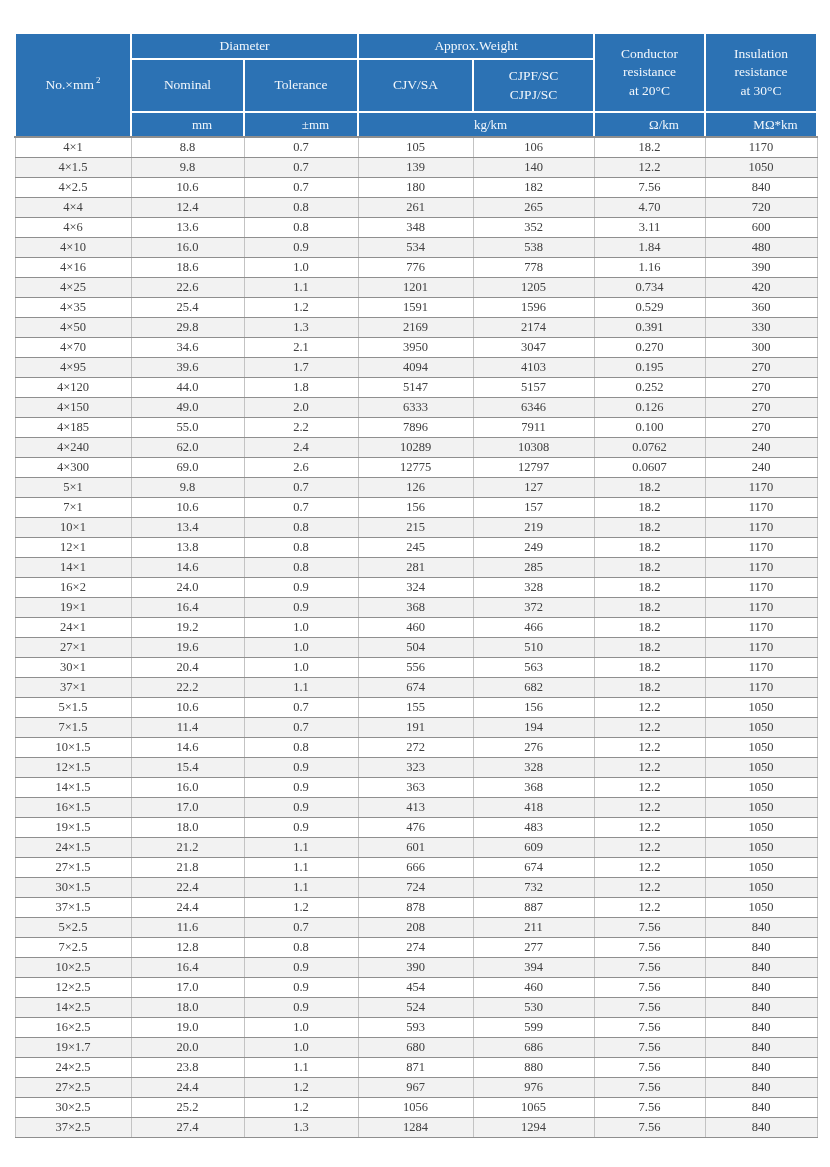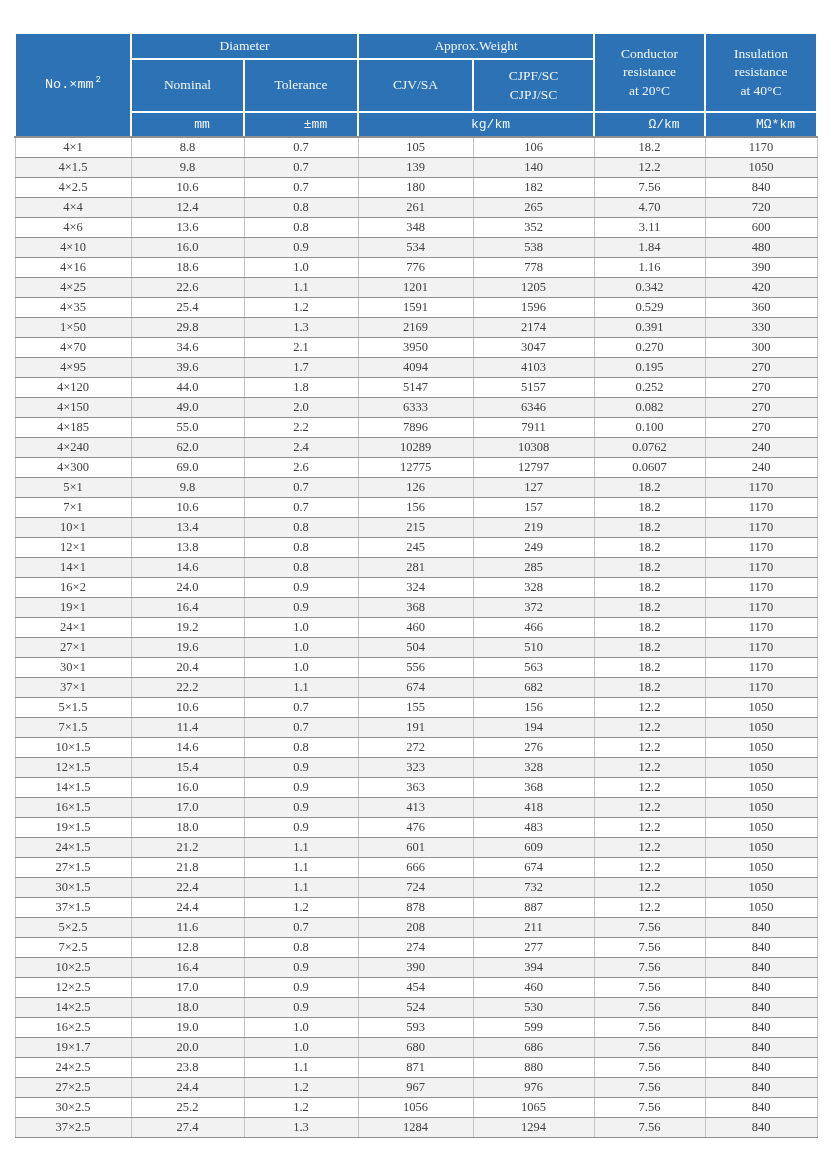--- a/index.html
+++ b/index.html
@@ -33,21 +33,20 @@
     line-height: 1.35;
     white-space: pre-line;
     padding: 0;
   }
   tr.group-row th { height: 24px; }
   tr.sub-row th   { height: 51px; }
   tr.units-row th { height: 23px; font-size: 13px; padding-left: 29px; }
   tr.units-row th,
   th.rowspan-all {
     border-bottom: 2px solid var(--grid-dark, #8f8f8f);
-    font-family: Liberation Mono, monospace;
   }
   sup.sq {
     font-size: 9px;
     vertical-align: super;
     margin-left: 2px;
     line-height: 0;
   }
   
   tbody td {
     height: 19px;
@@ -83,21 +82,21 @@
     <thead>
       <tr class="group-row">
         <th rowspan="3" class="rowspan-all"><span>No.×mm</span><sup class="sq">2</sup></th>
         <th colspan="2">Diameter</th>
         <th colspan="2">Approx.Weight</th>
         <th rowspan="2">Conductor
 resistance
 at 20°C</th>
         <th rowspan="2">Insulation
 resistance
-at 40°C</th>
+at 30°C</th>
       </tr>
       <tr class="sub-row">
         <th>Nominal</th>
         <th>Tolerance</th>
         <th>CJV/SA</th>
         <th>CJPF/SC
 CJPJ/SC</th>
       </tr>
       <tr class="units-row">
         <th>mm</th>
@@ -170,34 +169,34 @@
           <td>778</td>
           <td>1.16</td>
           <td>390</td>
         </tr>
         <tr>
           <td>4×25</td>
           <td>22.6</td>
           <td>1.1</td>
           <td>1201</td>
           <td>1205</td>
-          <td>0.342</td>
+          <td>0.734</td>
           <td>420</td>
         </tr>
         <tr>
           <td>4×35</td>
           <td>25.4</td>
           <td>1.2</td>
           <td>1591</td>
           <td>1596</td>
           <td>0.529</td>
           <td>360</td>
         </tr>
         <tr>
-          <td>1×50</td>
+          <td>4×50</td>
           <td>29.8</td>
           <td>1.3</td>
           <td>2169</td>
           <td>2174</td>
           <td>0.391</td>
           <td>330</td>
         </tr>
         <tr>
           <td>4×70</td>
           <td>34.6</td>
@@ -224,21 +223,21 @@
           <td>5157</td>
           <td>0.252</td>
           <td>270</td>
         </tr>
         <tr>
           <td>4×150</td>
           <td>49.0</td>
           <td>2.0</td>
           <td>6333</td>
           <td>6346</td>
-          <td>0.082</td>
+          <td>0.126</td>
           <td>270</td>
         </tr>
         <tr>
           <td>4×185</td>
           <td>55.0</td>
           <td>2.2</td>
           <td>7896</td>
           <td>7911</td>
           <td>0.100</td>
           <td>270</td>

